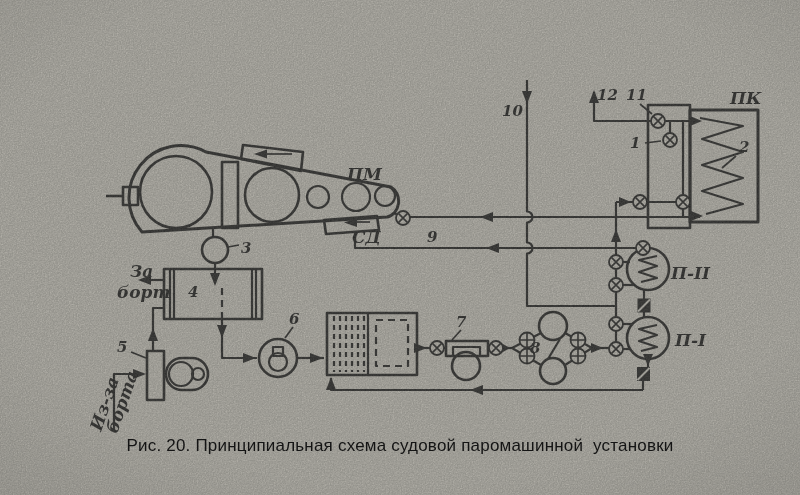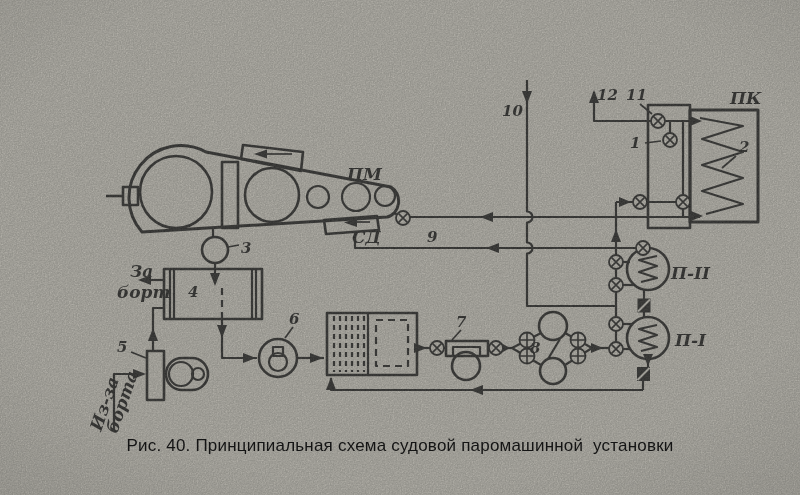--- a/index.html
+++ b/index.html
@@ -246,13 +246,13 @@
     <g transform="translate(101,432) rotate(-71)">
       <text class="lbl lbl-big" x="0" y="0">Из-за</text>
       <text class="lbl lbl-big" x="3" y="16">борта</text>
     </g>
   </g>
 
   <rect width="800" height="495" filter="url(#grain)" opacity="0.5"></rect>
   <rect width="800" height="495" fill="url(#vig)"></rect>
 </svg>
 
-<div class="caption">Рис. 40. Принципиальная схема судовой паромашинной  установки</div>
+<div class="caption">Рис. 20. Принципиальная схема судовой паромашинной  установки</div>
 
 </body></html>

